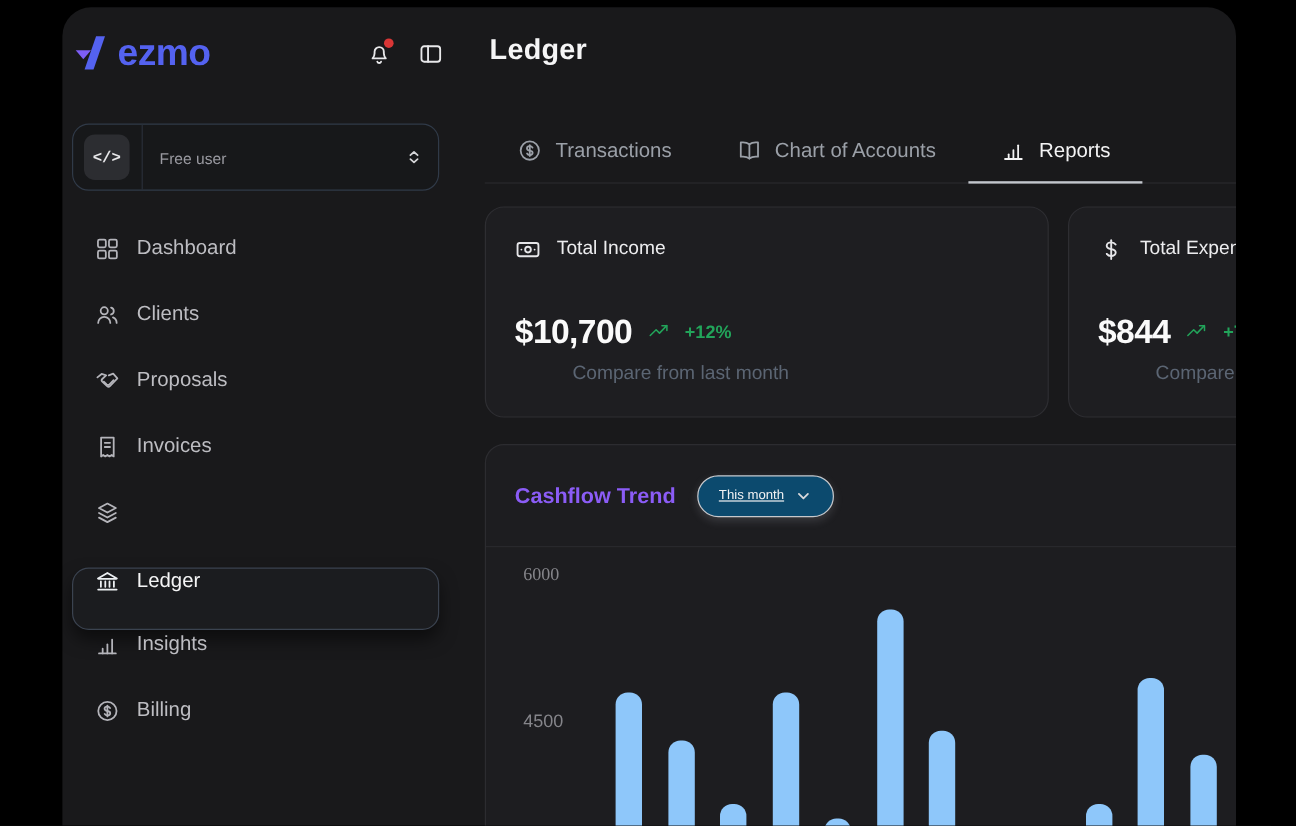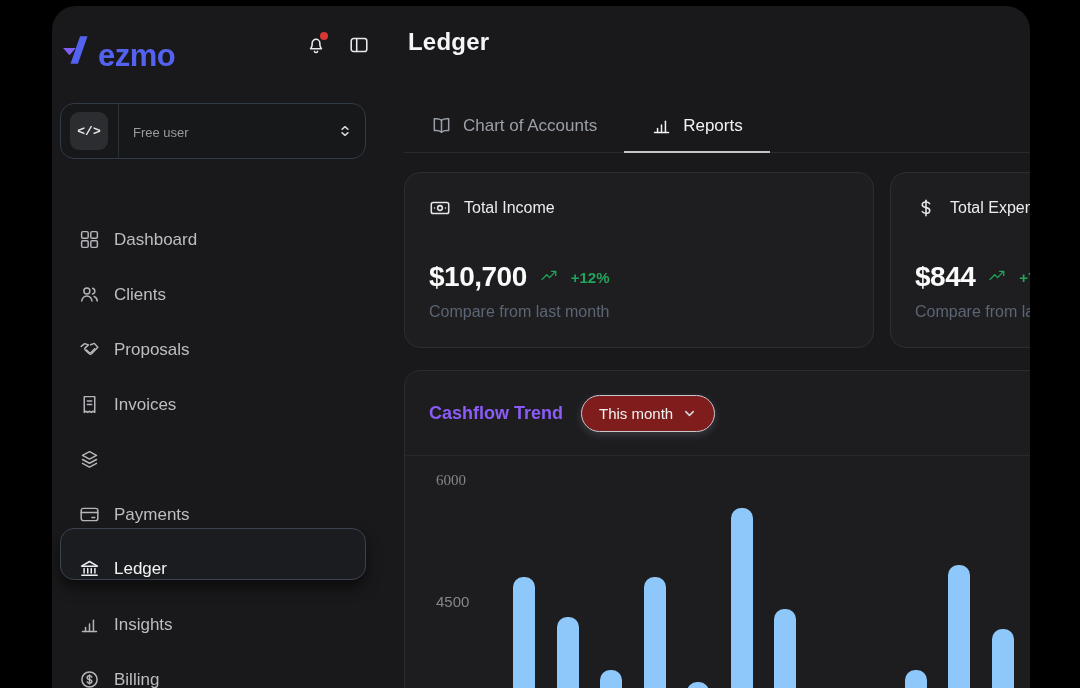--- a/index.html
+++ b/index.html
@@ -6,21 +6,21 @@
   html,body { width:1080px; height:688px; background:#000; overflow:hidden;
               font-family:"Liberation Sans", sans-serif; }
   body { position:relative; }
 
   .app { position:absolute; left:52px; top:6px; width:978px; height:720px;
          background:#19191b; border-radius:24px 24px 0 0; overflow:hidden; }
 
   
   .sidebar { position:absolute; left:0; top:0; width:352px; height:720px; }
   .logo { position:absolute; left:10px; top:20px; display:flex; align-items:center; gap:2px; }
-  .logo-text { font-size:31px; font-weight:bold; color:#5462f0; letter-spacing:-0.5px;margin-top:12px; }
+  .logo-text { font-size:31px; font-weight:bold; color:#5462f0; letter-spacing:-0.5px; }
   .top-icon { position:absolute; top:28px; width:22px; height:22px; color:#e8e8ea; cursor:pointer; }
   .top-icon svg { width:22px; height:22px; }
   .bell-wrap { left:253px; }
   .panel-wrap { left:296px; }
   .bell-dot { position:absolute; right:-1px; top:-2px; width:8px; height:8px;
               border-radius:50%; background:#d93636; }
 
   .workspace { position:absolute; left:8px; top:97px; width:306px; height:56px;
                border:1px solid #303a48; border-radius:14px; background:#17181a;
                display:flex; align-items:center; padding:0 12px 0 9px; cursor:pointer; }
@@ -29,21 +29,21 @@
                 color:#e8e8ea; font-family:"Liberation Mono", monospace;
                 font-size:13px; font-weight:bold; flex:none; }
   .ws-divider { width:1px; height:54px; background:#2a2f38; margin:0 14px 0 10px; flex:none; }
   .ws-text { flex:1; min-width:0; }
   .ws-name { font-size:15px; font-weight:bold; color:#f2f2f4; white-space:nowrap; }
   .ws-plan { font-size:13px; color:#9a9aa1; margin-top:3px; }
   .ws-chevrons { width:16px; height:16px; color:#d5d5d8; flex:none; }
   .ws-chevrons svg { width:16px; height:16px; }
 
   .nav { position:absolute; left:8px; top:190px; width:306px; }
-  .nav-item { height:55px; display:flex; align-items:flex-end; padding-left:18px;
+  .nav-item { height:55px; display:flex; align-items:flex-start; padding-left:18px;
               gap:14px; color:#bdbdc2; border:1px solid transparent; border-radius:14px;
               cursor:pointer; }
   .nav-item .nav-icon { width:21px; height:21px; flex:none; color:#b4b4ba; }
   .nav-item .nav-icon svg { width:21px; height:21px; }
   .nav-label { font-size:17px; }
   .nav-item.active { border-color:#3b4350; background:#1b1c1f; color:#f4f4f5;
                      box-shadow:0 8px 14px rgba(0,0,0,.5); height:52px; margin:1.5px 0; }
   .nav-item.active .nav-icon { color:#eceff2; }
 
   
@@ -65,31 +65,31 @@
                border-radius:16px; padding:24px; flex:none; }
   .stat-head { display:flex; align-items:center; gap:13px; color:#ececee; }
   .stat-head .stat-icon { width:22px; height:22px; color:#e6e6e9; }
   .stat-head .stat-icon svg { width:22px; height:22px; }
   .stat-title { font-size:16px; }
   .stat-valuerow { display:flex; align-items:center; gap:10px; margin-top:42px; }
   .stat-value { font-size:28px; font-weight:bold; color:#fafafa; letter-spacing:-0.5px; }
   .stat-trend { width:24px; height:18px; color:#22a45a; }
   .stat-trend svg { width:24px; height:18px; }
   .stat-delta { font-size:15px; font-weight:bold; color:#22a45a; }
-  .stat-note { margin-top:10px; font-size:16px; color:#5b6573; }
+  .stat-note { margin-top:10px; font-size:16px; color:#5b6573;margin-left:48px; }
 
   .cashflow { position:absolute; left:0; top:364px; width:940px; height:400px;
               background:#1d1d20; border:1px solid #2c2c30; border-radius:16px; }
   .cf-head { height:85px; display:flex; align-items:center; gap:18px; padding:0 24px;
              border-bottom:1px solid #28282c; }
   .cf-title { font-size:18px; font-weight:bold; color:#8b5cf6; }
   .range-pill { display:flex; align-items:center; gap:9px; padding:9px 17px;
-                border:1.5px solid #c6c8cc; border-radius:999px; background:#7f1d1d;
-                color:#f2f2f3; font-size:15px; cursor:pointer;
-                box-shadow:0 3px 8px rgba(200,205,215,.18); }
+                border:1.5px solid #c6c8cc; border-radius:999px; background:#0c4a6e;
+                color:#f2f2f3; font-size:11px; cursor:pointer;
+                box-shadow:0 3px 8px rgba(200,205,215,.18);text-decoration:underline; }
   .range-pill .chev { width:15px; height:15px; color:#d8d8db; }
   .range-pill .chev svg { width:15px; height:15px; }
 
   .chart-area { position:absolute; left:0; top:0; width:100%; height:100%; }
   .ytick { position:absolute; left:31px; transform:translateY(-50%);
            font-size:15px; color:#85858a; }
   .bar { position:absolute; width:22px; background:#8ec7fa; border-radius:10px; }
 </style>
 </head>
 <body>
@@ -171,28 +171,20 @@
             </svg></span>
           <span class="nav-label">Invoices</span>
         </div>
         <div class="nav-item">
           <span class="nav-icon"><svg viewBox="0 0 24 24" fill="none" stroke="currentColor" stroke-width="1.7" stroke-linecap="round" stroke-linejoin="round">
               <path d="M12 3l8 4.3L12 11.6 4 7.3 12 3z"></path>
               <path d="M4 12l8 4.3 8-4.3"></path>
               <path d="M4 16.4 12 20.7l8-4.3"></path>
             </svg></span>
         </div>
-        <div class="nav-item">
-          <span class="nav-icon"><svg viewBox="0 0 24 24" fill="none" stroke="currentColor" stroke-width="1.7" stroke-linecap="round" stroke-linejoin="round">
-              <rect x="2.5" y="5" width="19" height="14" rx="2.5"></rect>
-              <line x1="2.5" y1="9.7" x2="21.5" y2="9.7"></line>
-              <line x1="14.8" y1="15.3" x2="18" y2="15.3"></line>
-            </svg></span>
-          <span class="nav-label">Payments</span>
-        </div>
         <div class="nav-item active">
           <span class="nav-icon"><svg viewBox="0 0 24 24" fill="none" stroke="currentColor" stroke-width="1.7" stroke-linecap="round" stroke-linejoin="round">
               <path d="M3 9.3 12 4l9 5.3"></path>
               <line x1="3.8" y1="9.5" x2="20.2" y2="9.5"></line>
               <path d="M5.8 12v5.2M10 12v5.2M14 12v5.2M18.2 12v5.2"></path>
               <line x1="3.2" y1="19.8" x2="20.8" y2="19.8"></line>
             </svg></span>
           <span class="nav-label">Ledger</span>
         </div>
         <div class="nav-item">
@@ -212,20 +204,28 @@
             </svg></span>
           <span class="nav-label">Billing</span>
         </div>
       </div>
   </div>
 
   <div class="main">
     <div class="page-title">Ledger</div>
 
     <div class="tab-bar" id="tab-bar">
+        <div class="tab">
+          <span class="tab-icon"><svg viewBox="0 0 24 24" fill="none" stroke="currentColor" stroke-width="1.7" stroke-linecap="round" stroke-linejoin="round">
+              <circle cx="12" cy="12" r="8.7"></circle>
+              <path d="M12 6.8v10.4"></path>
+              <path d="M14.6 9.2c-.5-.9-1.5-1.4-2.6-1.4-1.5 0-2.7.9-2.7 2.1s1.1 1.8 2.7 2.1c1.6.3 2.7 1 2.7 2.1s-1.2 2.1-2.7 2.1c-1.1 0-2.1-.5-2.6-1.4"></path>
+            </svg></span>
+          <span>Transactions</span>
+        </div>
         <div class="tab">
           <span class="tab-icon"><svg viewBox="0 0 24 24" fill="none" stroke="currentColor" stroke-width="1.7" stroke-linecap="round" stroke-linejoin="round">
               <path d="M12 6C10.4 4.8 8.4 4.2 6 4.2H3.8v13.6H6c2.4 0 4.4.6 6 1.8 1.6-1.2 3.6-1.8 6-1.8h2.2V4.2H18c-2.4 0-4.4.6-6 1.8z"></path>
               <path d="M12 6v13.6"></path>
             </svg></span>
           <span>Chart of Accounts</span>
         </div>
         <div class="tab active">
           <span class="tab-icon"><svg viewBox="0 0 24 24" fill="none" stroke="currentColor" stroke-width="1.7" stroke-linecap="round" stroke-linejoin="round">
               <path d="M4 20h16"></path>

